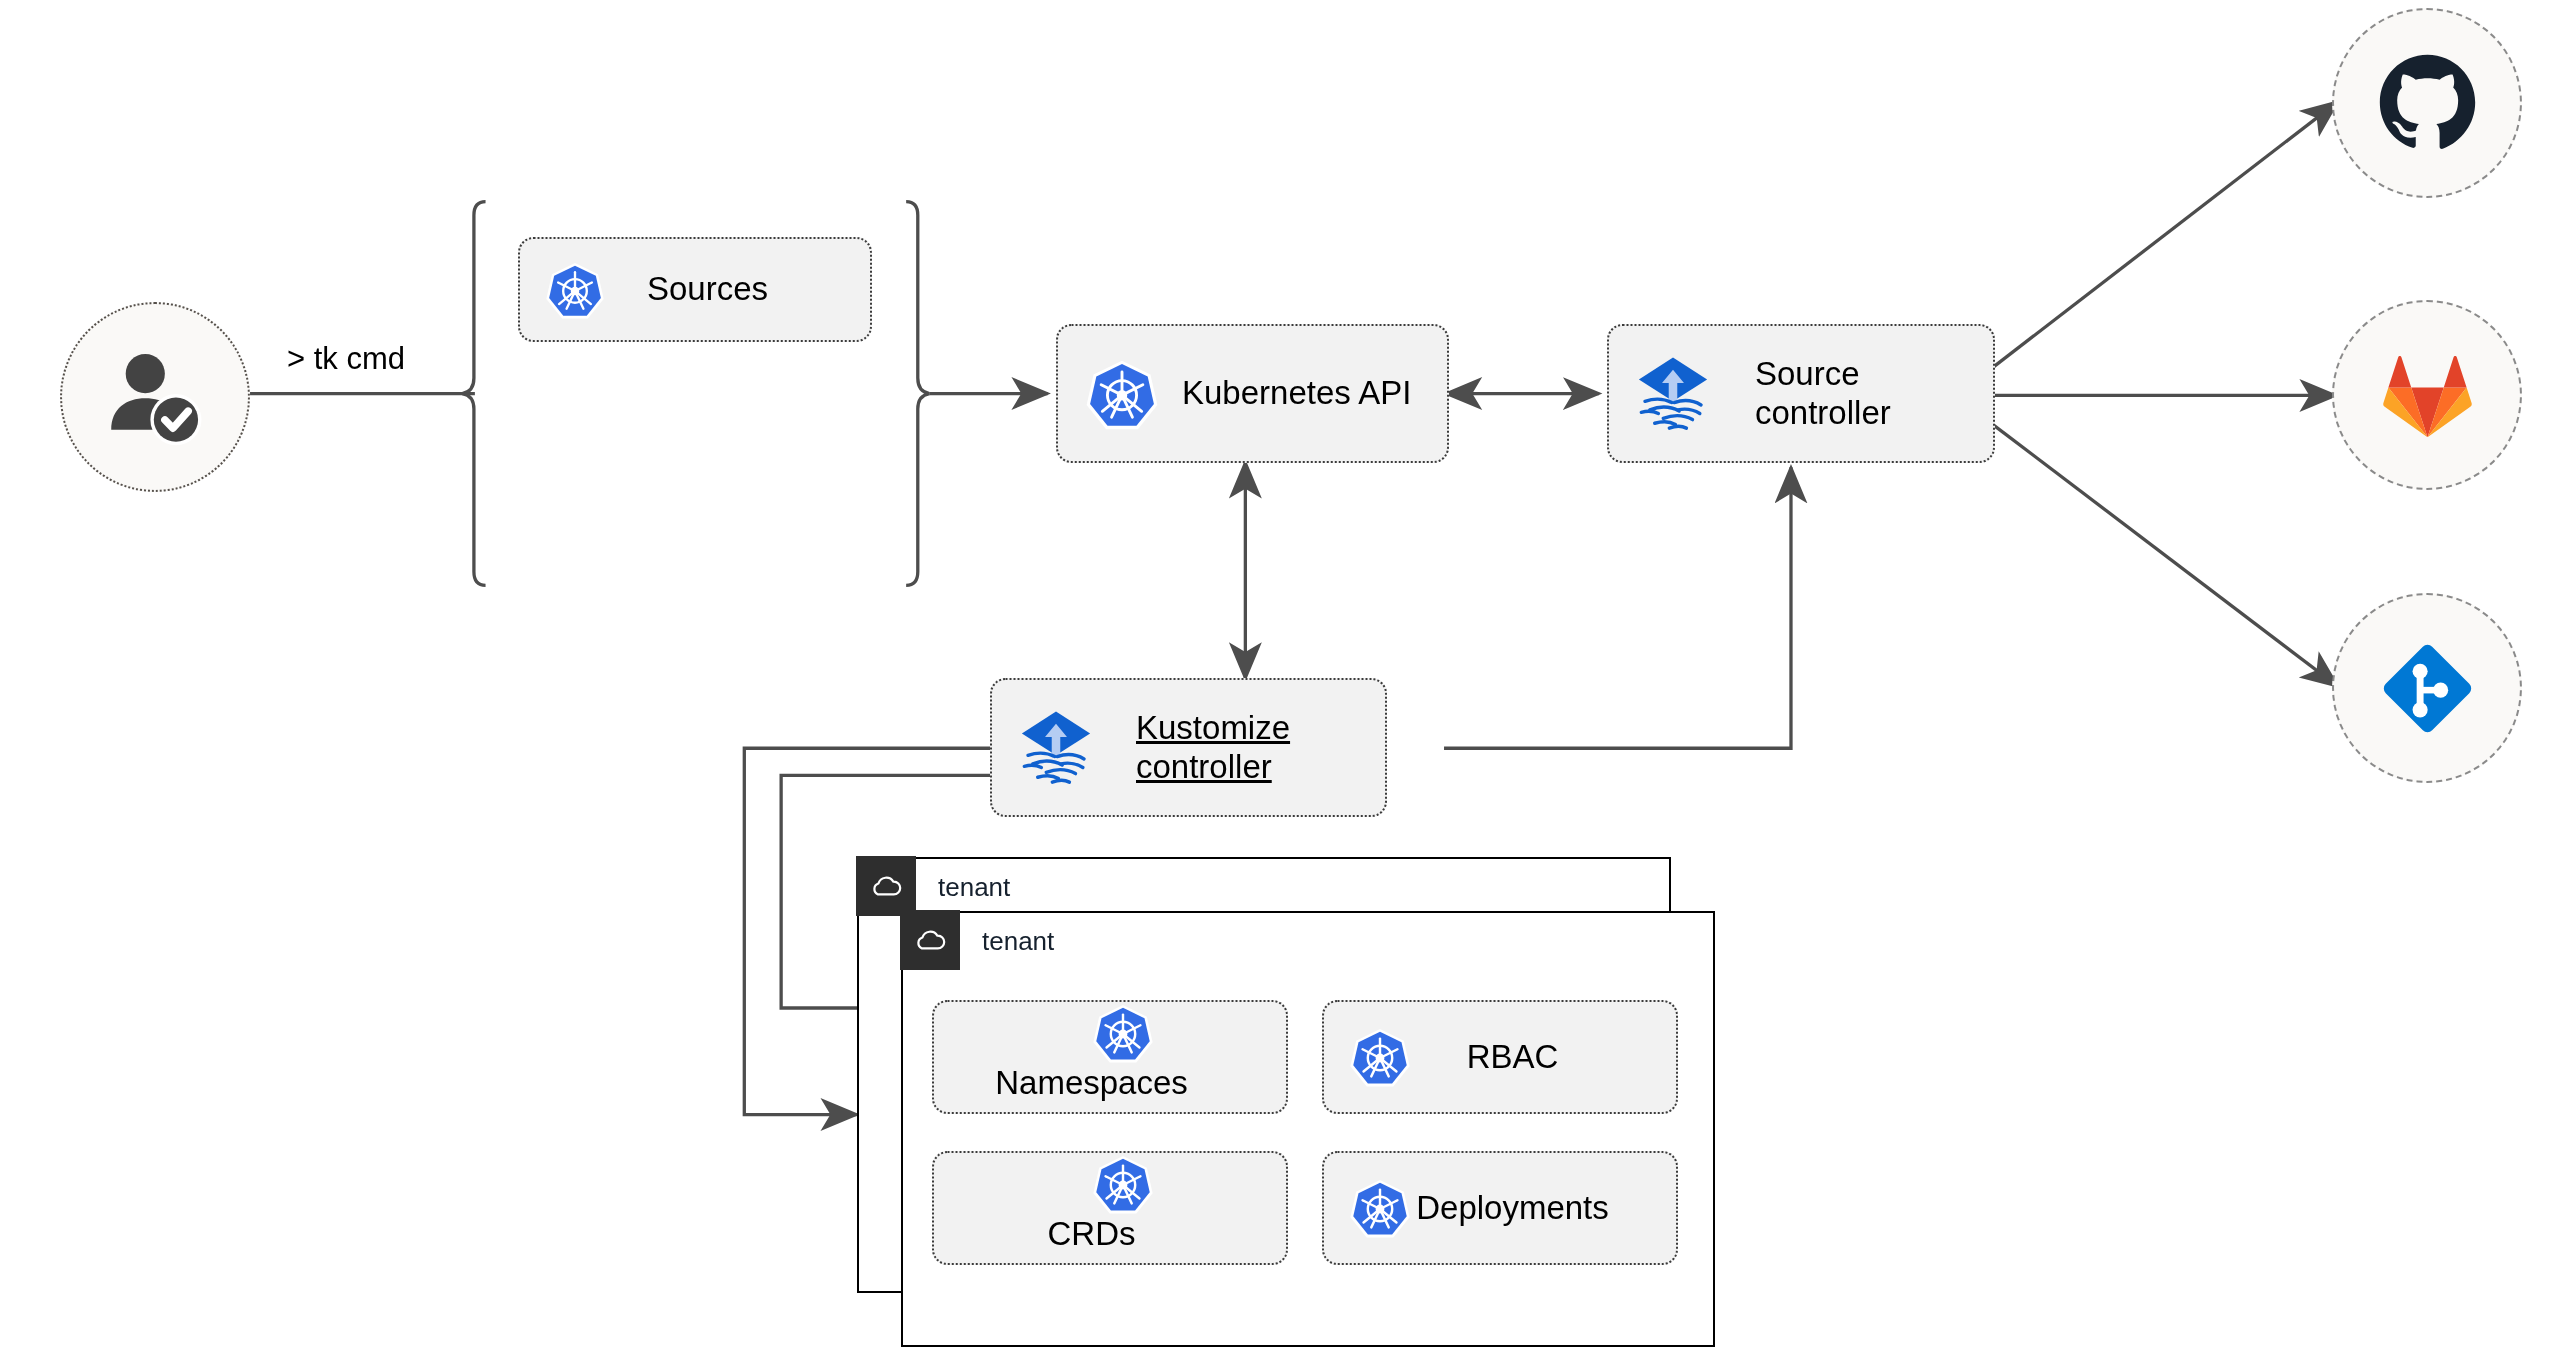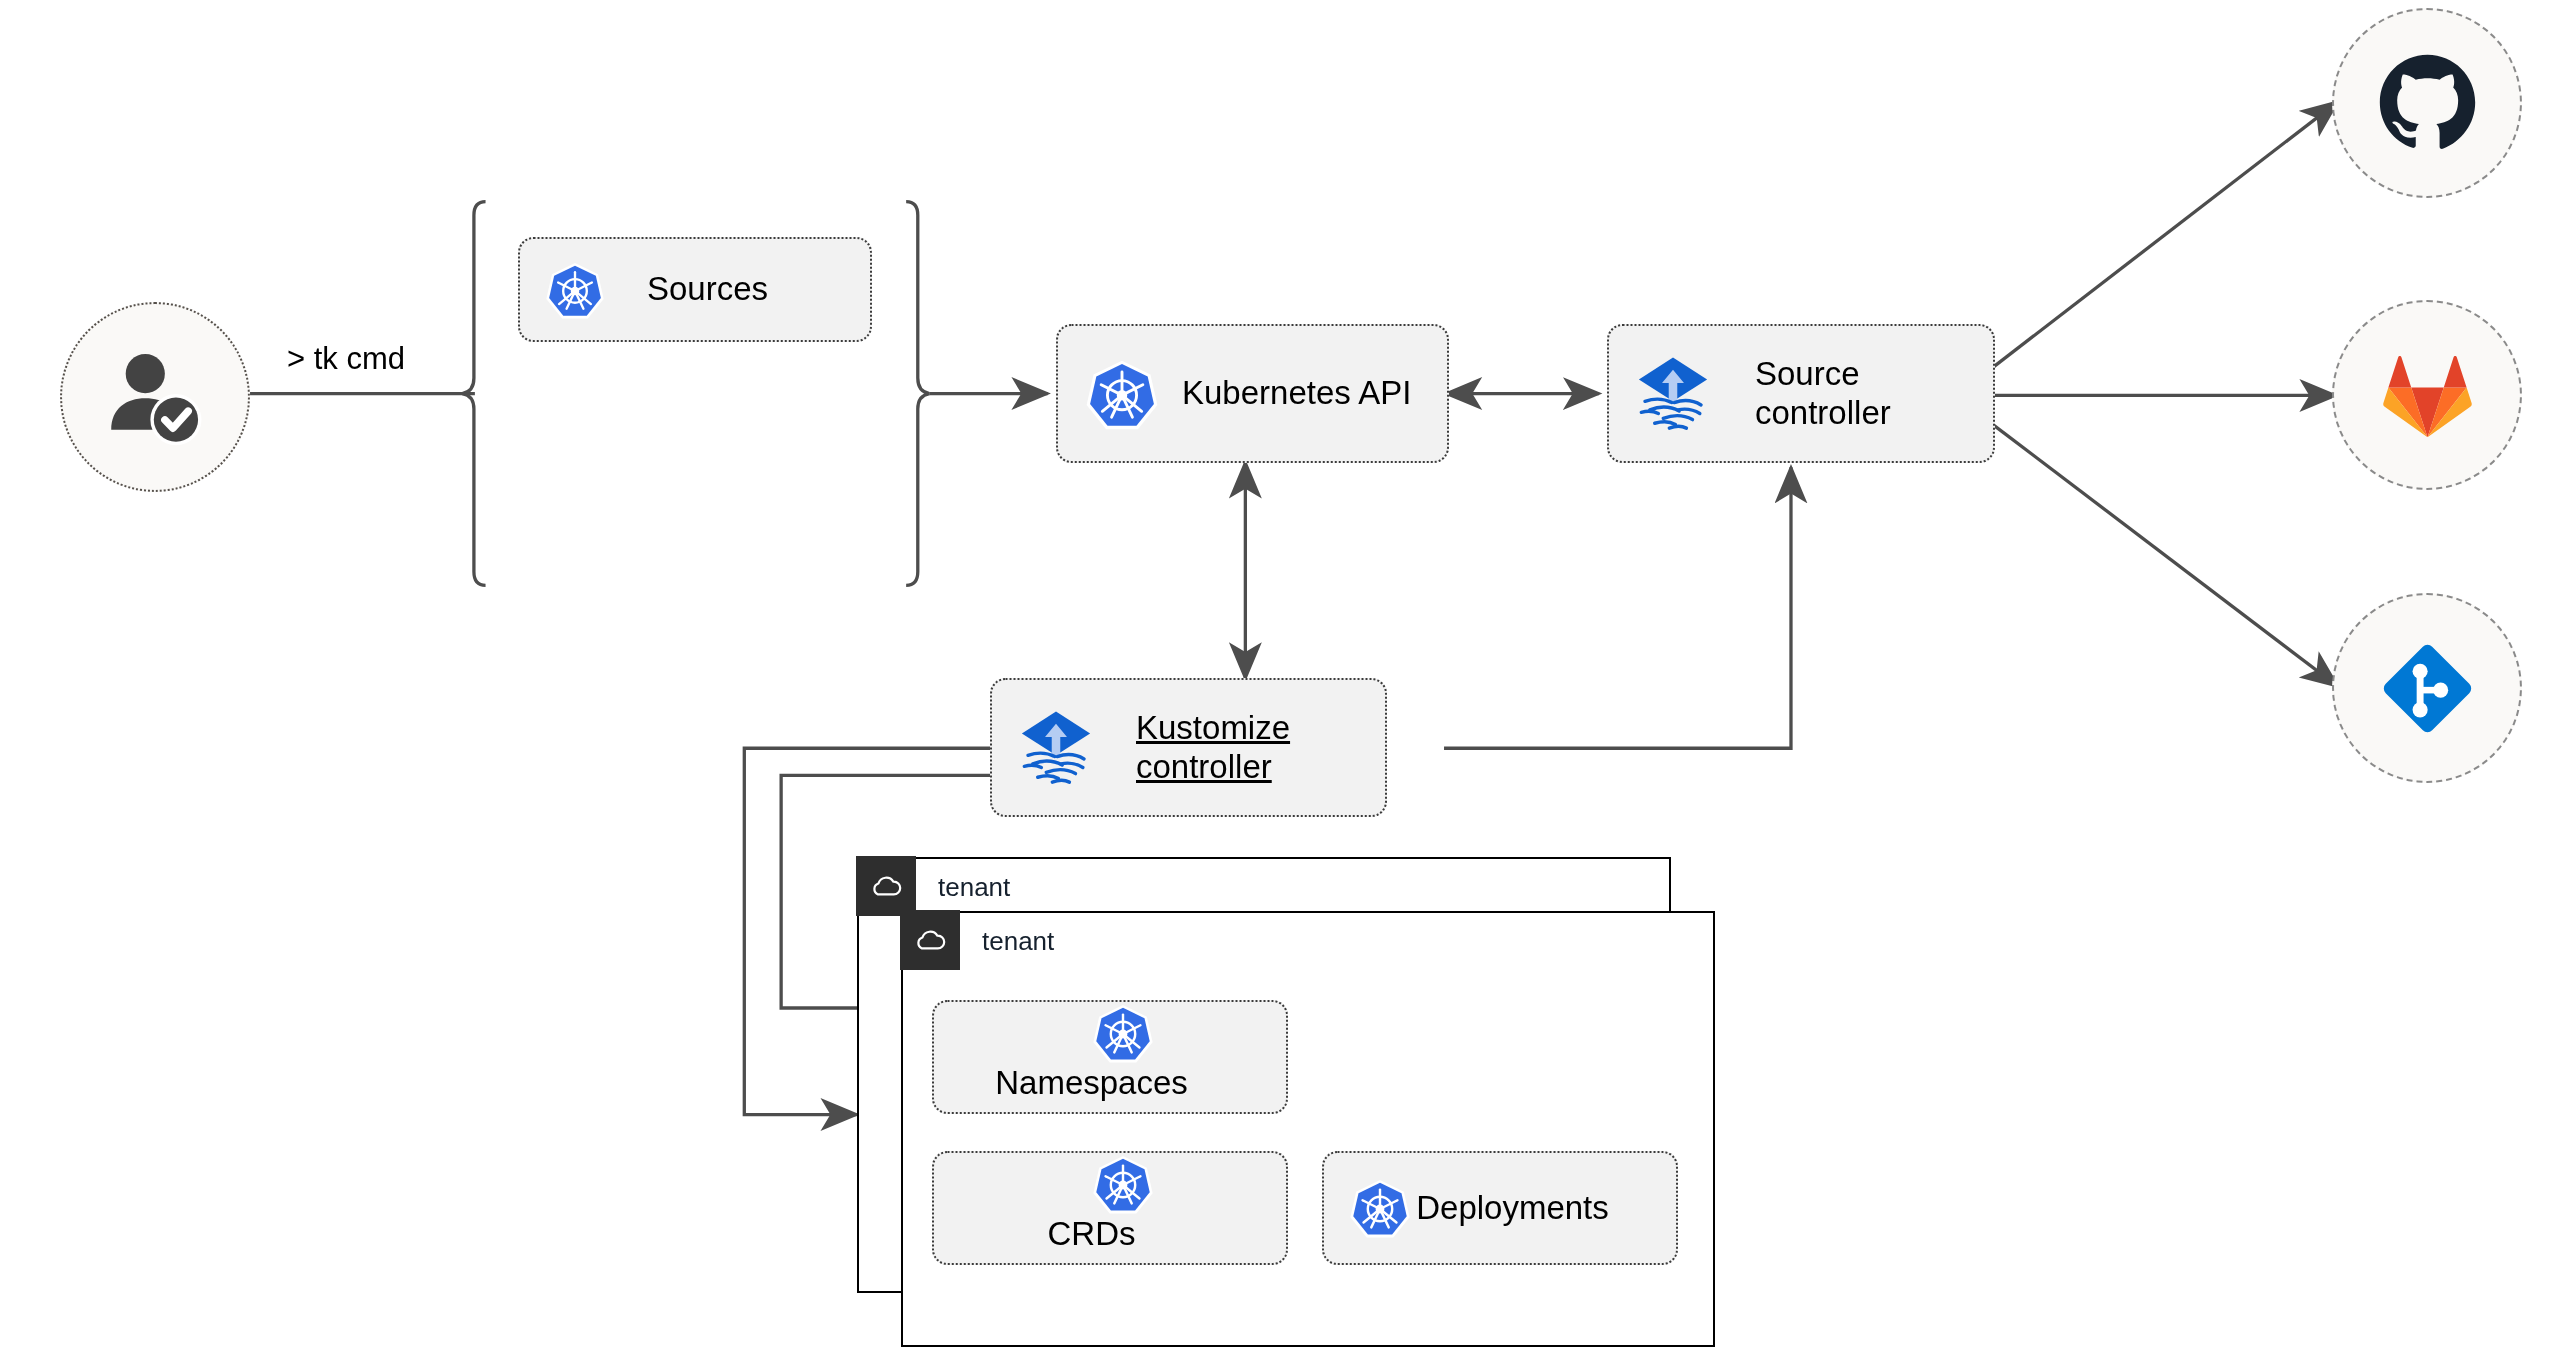--- a/index.html
+++ b/index.html
@@ -292,20 +292,38 @@
           <line x1="32" y1="33" x2="49" y2="47"></line>
             <line x1="32" y1="33" x2="41" y2="52"></line>
           <line x1="32" y1="33" x2="23" y2="52"></line>
             <line x1="32" y1="33" x2="15" y2="47"></line>
           <line x1="32" y1="33" x2="14" y2="24"></line>
         </g>
       </svg>
       <span class="node-label center" style="margin-left:-62px;">Namespaces</span>
     </div>
 
+    <div class="dotted-box" style="left:419px;top:87px;width:356px;height:114px;padding-left:25px;">
+      <svg class="icon" width="62" height="62" viewBox="0 0 64 64">
+        <path d="M32 3.2 L56.6 15.2 L62.6 41.6 L45.8 62.4 L18.2 62.4 L1.4 41.6 L7.4 15.2 Z" fill="#ffffff"></path>
+        <path d="M32 6 L54.2 16.8 L59.6 40.6 L44.5 59.4 L19.5 59.4 L4.4 40.6 L9.8 16.8 Z" fill="#326ce5"></path>
+        <g stroke="#ffffff" stroke-width="2.5" fill="none" stroke-linecap="round">
+          <circle cx="32" cy="33" r="12.6"></circle>
+            <circle cx="32" cy="33" r="3.3" fill="#ffffff"></circle>
+          <line x1="32" y1="33" x2="32" y2="13"></line>
+            <line x1="32" y1="33" x2="50" y2="24"></line>
+          <line x1="32" y1="33" x2="49" y2="47"></line>
+            <line x1="32" y1="33" x2="41" y2="52"></line>
+          <line x1="32" y1="33" x2="23" y2="52"></line>
+            <line x1="32" y1="33" x2="15" y2="47"></line>
+          <line x1="32" y1="33" x2="14" y2="24"></line>
+        </g>
+      </svg>
+      <span class="node-label center" style="margin-left:-62px;">RBAC</span>
+    </div>
 
     <div class="dotted-box" style="left:29px;top:238px;width:356px;height:114px;padding-left:25px;flex-direction:column;">
       <svg class="icon" width="62" height="62" viewBox="0 0 64 64">
         <path d="M32 3.2 L56.6 15.2 L62.6 41.6 L45.8 62.4 L18.2 62.4 L1.4 41.6 L7.4 15.2 Z" fill="#ffffff"></path>
         <path d="M32 6 L54.2 16.8 L59.6 40.6 L44.5 59.4 L19.5 59.4 L4.4 40.6 L9.8 16.8 Z" fill="#326ce5"></path>
         <g stroke="#ffffff" stroke-width="2.5" fill="none" stroke-linecap="round">
           <circle cx="32" cy="33" r="12.6"></circle>
             <circle cx="32" cy="33" r="3.3" fill="#ffffff"></circle>
           <line x1="32" y1="33" x2="32" y2="13"></line>
             <line x1="32" y1="33" x2="50" y2="24"></line>

